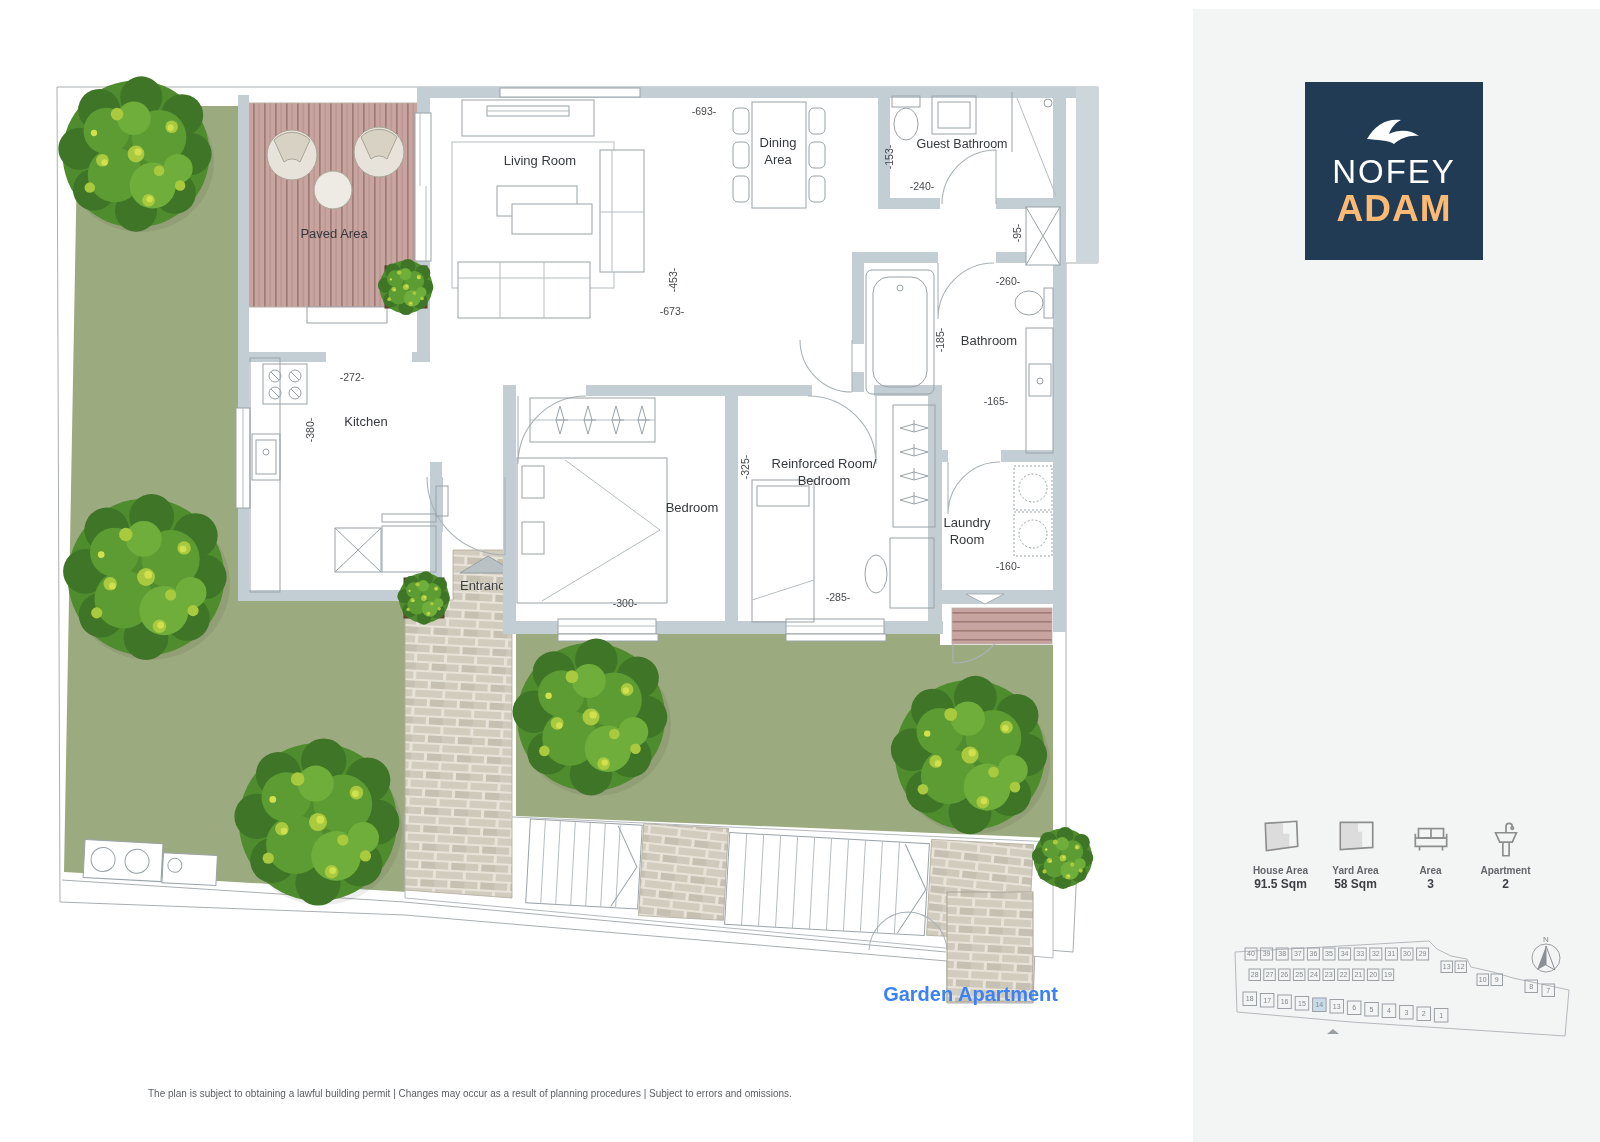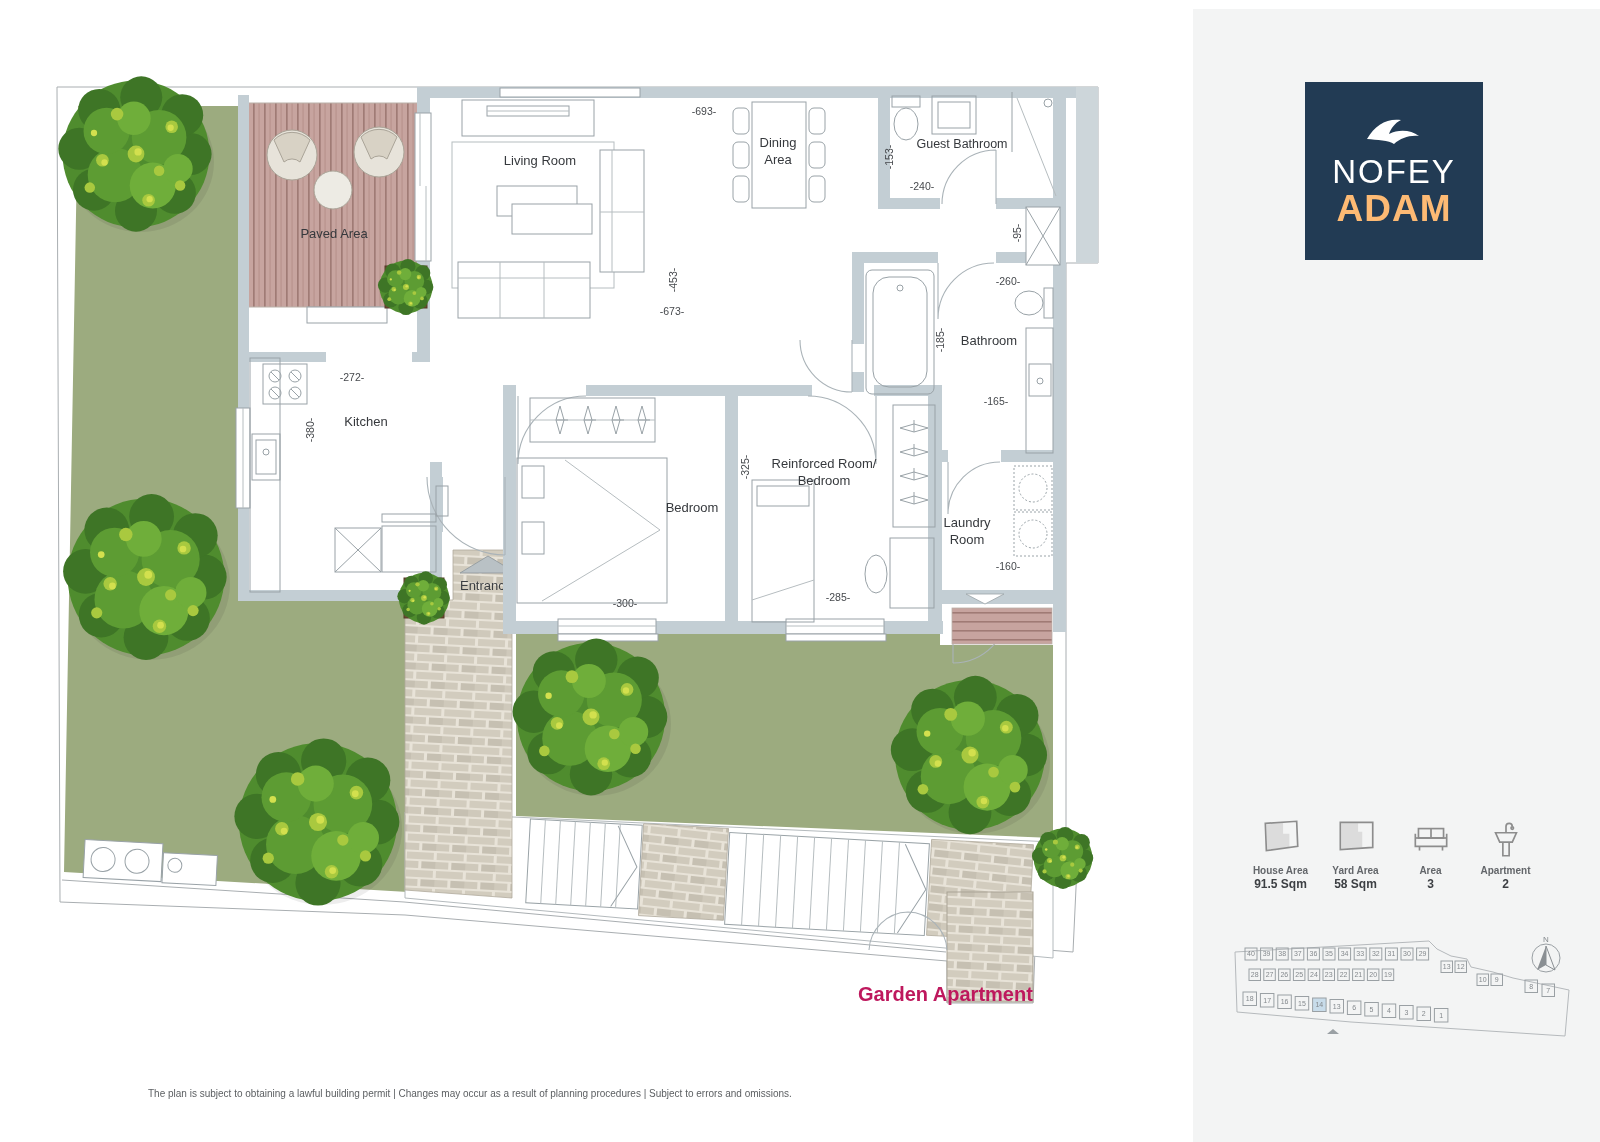--- a/index.html
+++ b/index.html
@@ -28,22 +28,22 @@
   
   .wall{fill:#c3ced4;}
   .wall2{fill:#cdd6da;}
   .furn{stroke:#99a2a7;stroke-width:1;fill:#fff;}
   .furnN{stroke:#99a2a7;stroke-width:1;fill:none;}
   .lite{stroke:#b6bdc0;stroke-width:1;fill:none;}
   .door{stroke:#aab3b8;stroke-width:1.1;fill:none;}
   .bound{stroke:#a9aeb1;stroke-width:1;fill:none;}
   .dot{stroke:#9aa3a8;stroke-width:1;fill:none;stroke-dasharray:2 2;}
   
-  #planTitle{position:absolute;left:858px;top:983px;width:200px;text-align:left;
-             font-size:20px;font-weight:bold;color:#be185d;}
+  #planTitle{position:absolute;left:858px;top:983px;width:200px;text-align:right;
+             font-size:20px;font-weight:bold;color:#3b82f6;}
   #disclaimer{position:absolute;left:148px;top:1088px;font-size:10px;color:#5d6063;}
 </style>
 </head>
 <body>
 
 <div id="canvas">
 
   <svg id="plan" width="1165" height="1142" viewBox="0 0 1165 1142" style="position:absolute;left:0;top:0;">
     <defs>
       <pattern id="woodV" patternUnits="userSpaceOnUse" width="11" height="22">

